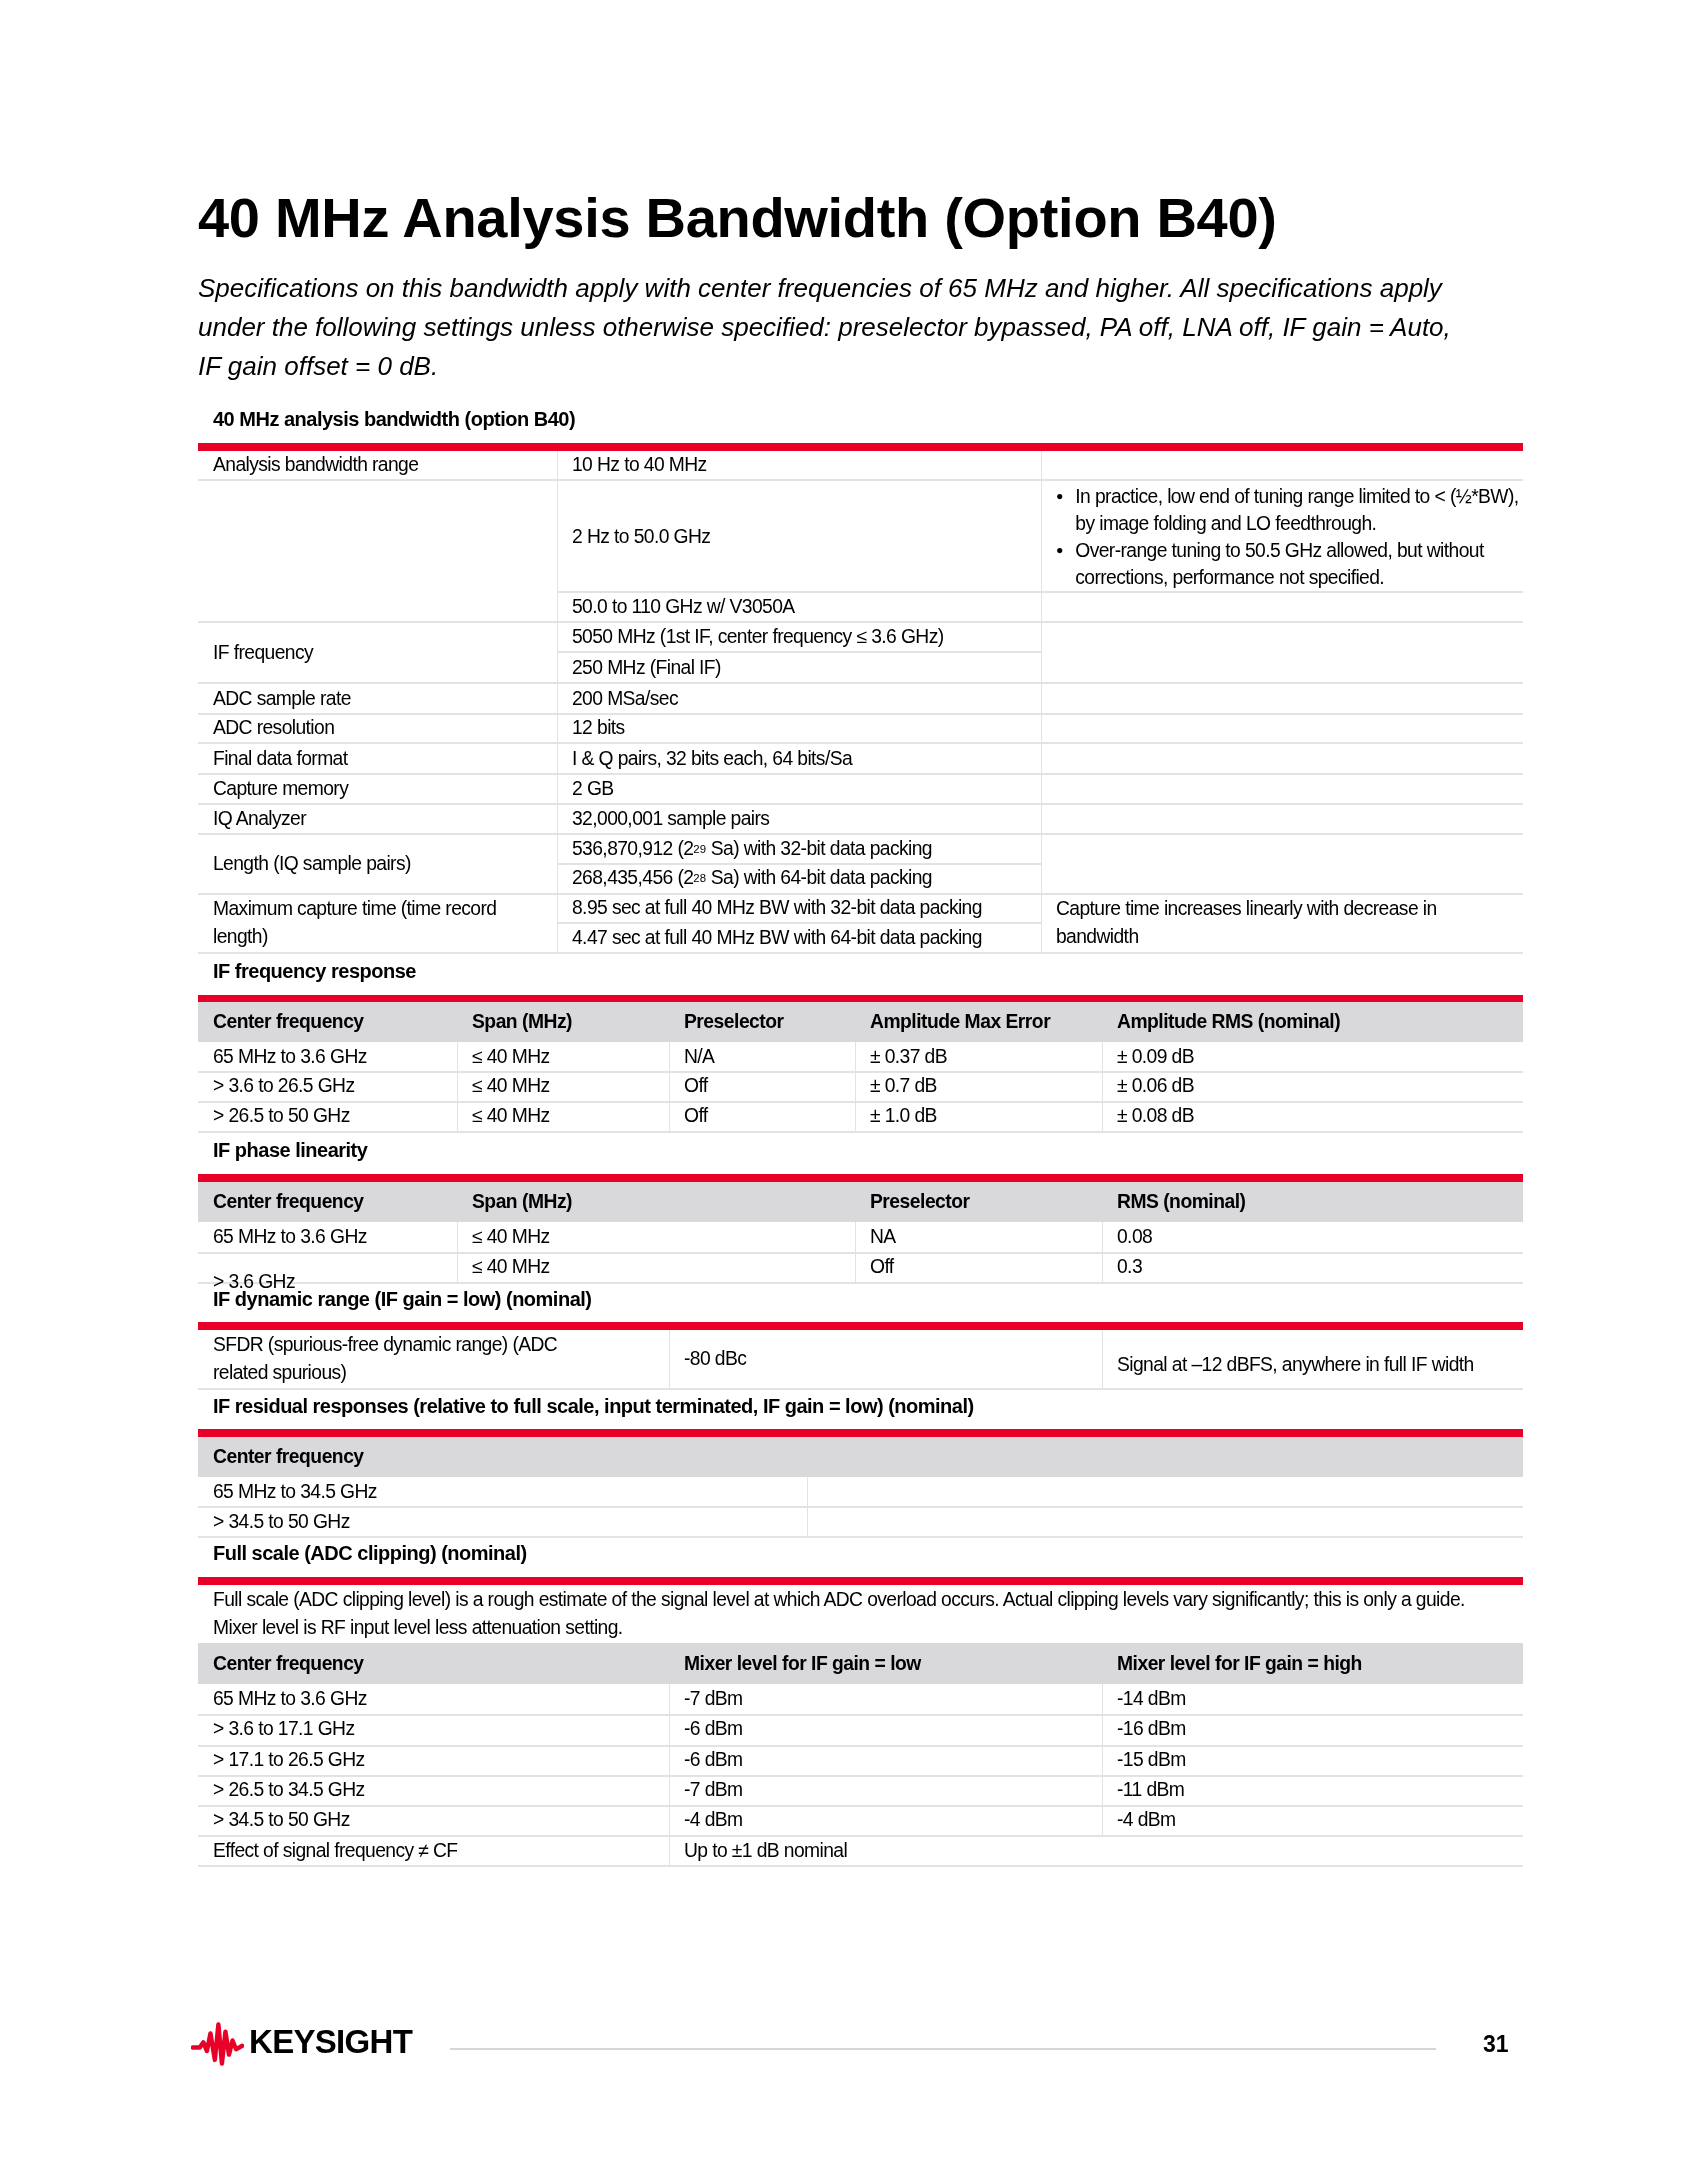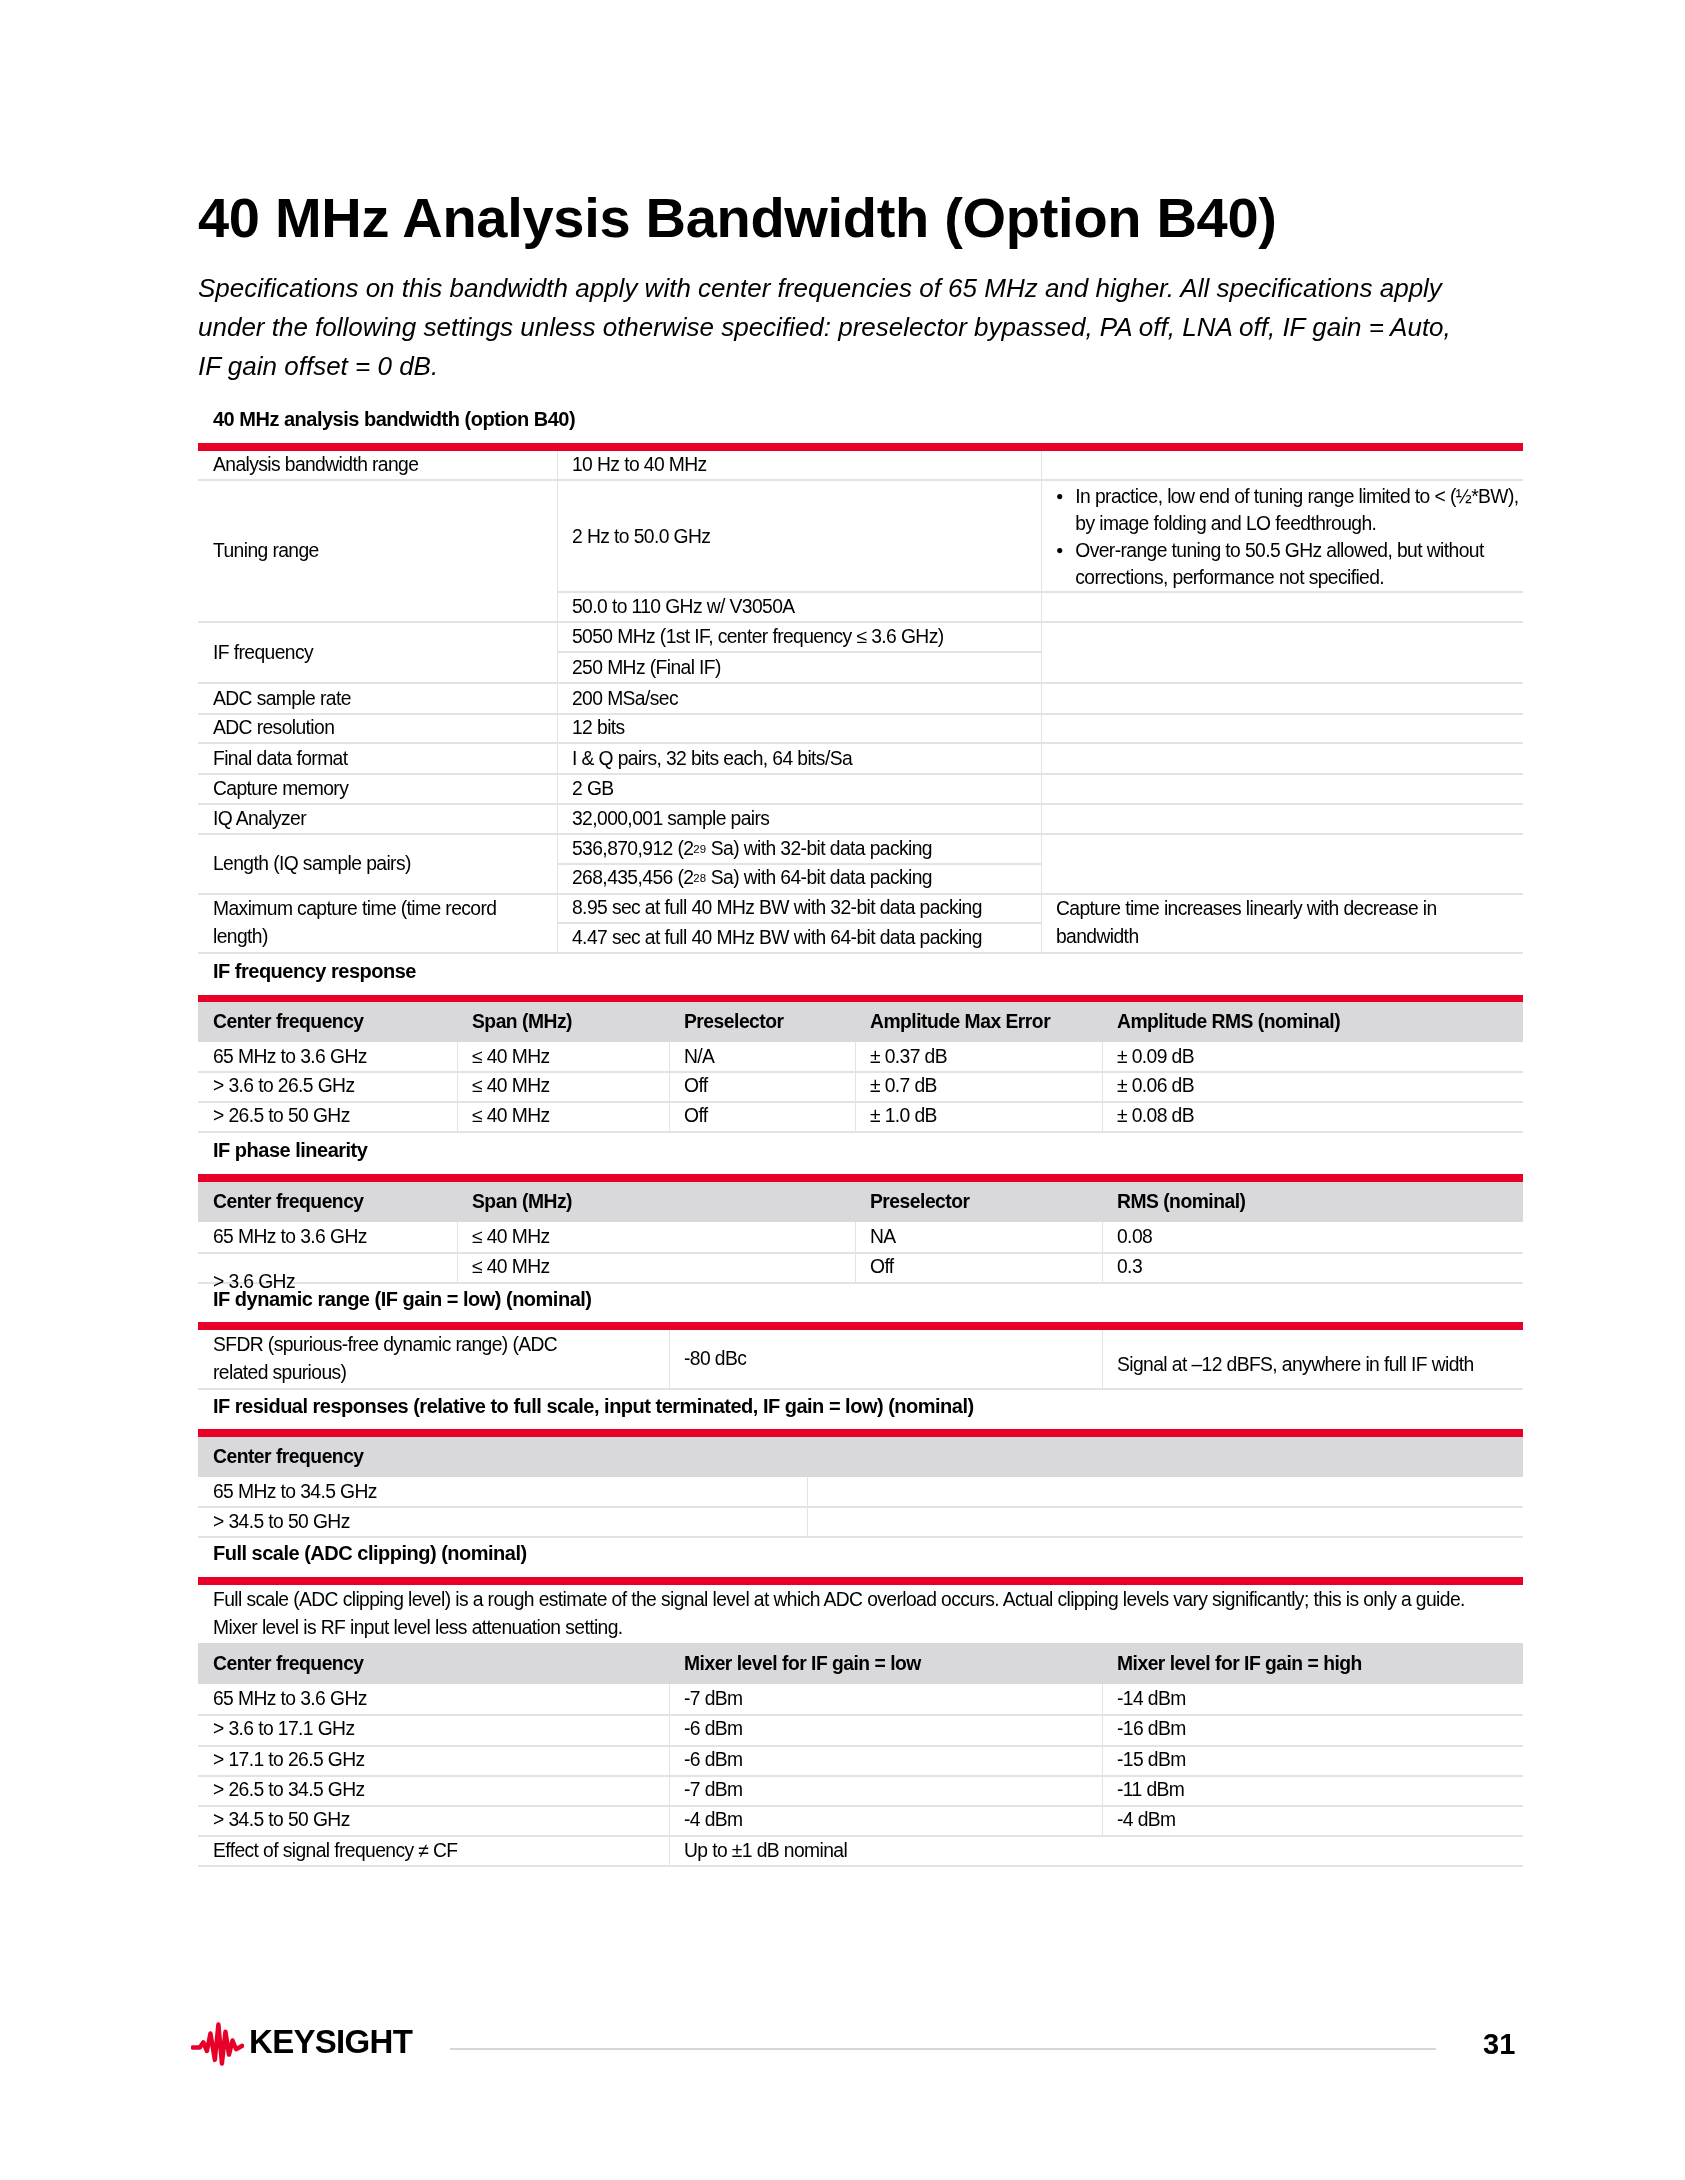--- a/index.html
+++ b/index.html
@@ -15,21 +15,21 @@
   .hrow { position: absolute; left: 0; width: 1325px; background: #D9D9DB; }
   .hline { position: absolute; left: 0; width: 1325px; height: 1.8px; background: #E3E3E5; }
   .vline { position: absolute; width: 0.9px; background: #E3E3E5; }
   .wrap { white-space: normal; line-height: 28px; }
   sup { font-size: 11.4px; vertical-align: 7px; letter-spacing: 0; }
   ul.bul { margin: 0; padding: 0 0 0 19.3px; list-style: none; }
   ul.bul li { position: relative; line-height: 27px; white-space: normal; }
   ul.bul li::before { content: "\25CF"; position: absolute; left: -19.3px; font-size: 12.3px; }
   .footer-line { left: 450px; top: 2048px; width: 986px; height: 1.8px; background: #D6D6D8; }
   .logo-text { left: 249px; top: 2022px; font-size: 33px; font-weight: bold; letter-spacing: -0.7px; line-height: 39px; }
-  .page-num { left: 1483px; top: 2029px; font-size: 29px; font-weight: bold; line-height: 30px; }
+  .page-num { left: 1483px; top: 2029px; font-size: 23px; font-weight: bold; line-height: 30px; }
 </style>
 </head>
 <body>
 
 <div class="abs title">40 MHz Analysis Bandwidth (Option B40)</div>
 <div class="abs intro">Specifications on this bandwidth apply with center frequencies of 65 MHz and higher. All specifications apply under the following settings unless otherwise specified: preselector bypassed, PA off, LNA off, IF gain = Auto, IF gain offset = 0 dB.</div>
 
 <div class="abs sec-title" style="top:408px;">40 MHz analysis bandwidth (option B40)</div>
 <div class="abs redbar" style="top:443px;"></div>
 <div class="grid" style="top:451px;height:502px;">
@@ -48,21 +48,20 @@
   <div class="hline" style="top:352px;"></div>
   <div class="hline" style="top:382px;"></div>
   <div class="hline" style="left:359px;width:484px;top:412px;"></div>
   <div class="hline" style="top:442px;"></div>
   <div class="hline" style="left:359px;width:484px;top:471px;"></div>
   <div class="hline" style="top:501px;"></div>
 
   <div class="cell" style="left:0;top:0;width:359px;height:28px;">Analysis bandwidth range</div>
   <div class="cell" style="left:359px;top:0;width:484px;height:28px;">10 Hz to 40 MHz</div>
 
-  <div class="cell" style="left:0;top:30px;width:359px;height:140px;">Tuning range</div>
   <div class="cell" style="left:359px;top:30px;width:484px;height:111px;">2 Hz to 50.0 GHz</div>
   <div class="cell wrap" style="left:843px;top:30px;width:483px;height:111px;">
     <ul class="bul">
       <li>In practice, low end of tuning range limited to &lt; (½*BW), by image folding and LO feedthrough.</li>
       <li>Over-range tuning to 50.5 GHz allowed, but without corrections, performance not specified.</li>
     </ul>
   </div>
   <div class="cell" style="left:359px;top:142px;width:484px;height:28px;">50.0 to 110 GHz w/ V3050A</div>
 
   <div class="cell" style="left:0;top:172px;width:359px;height:59px;">IF frequency</div>

